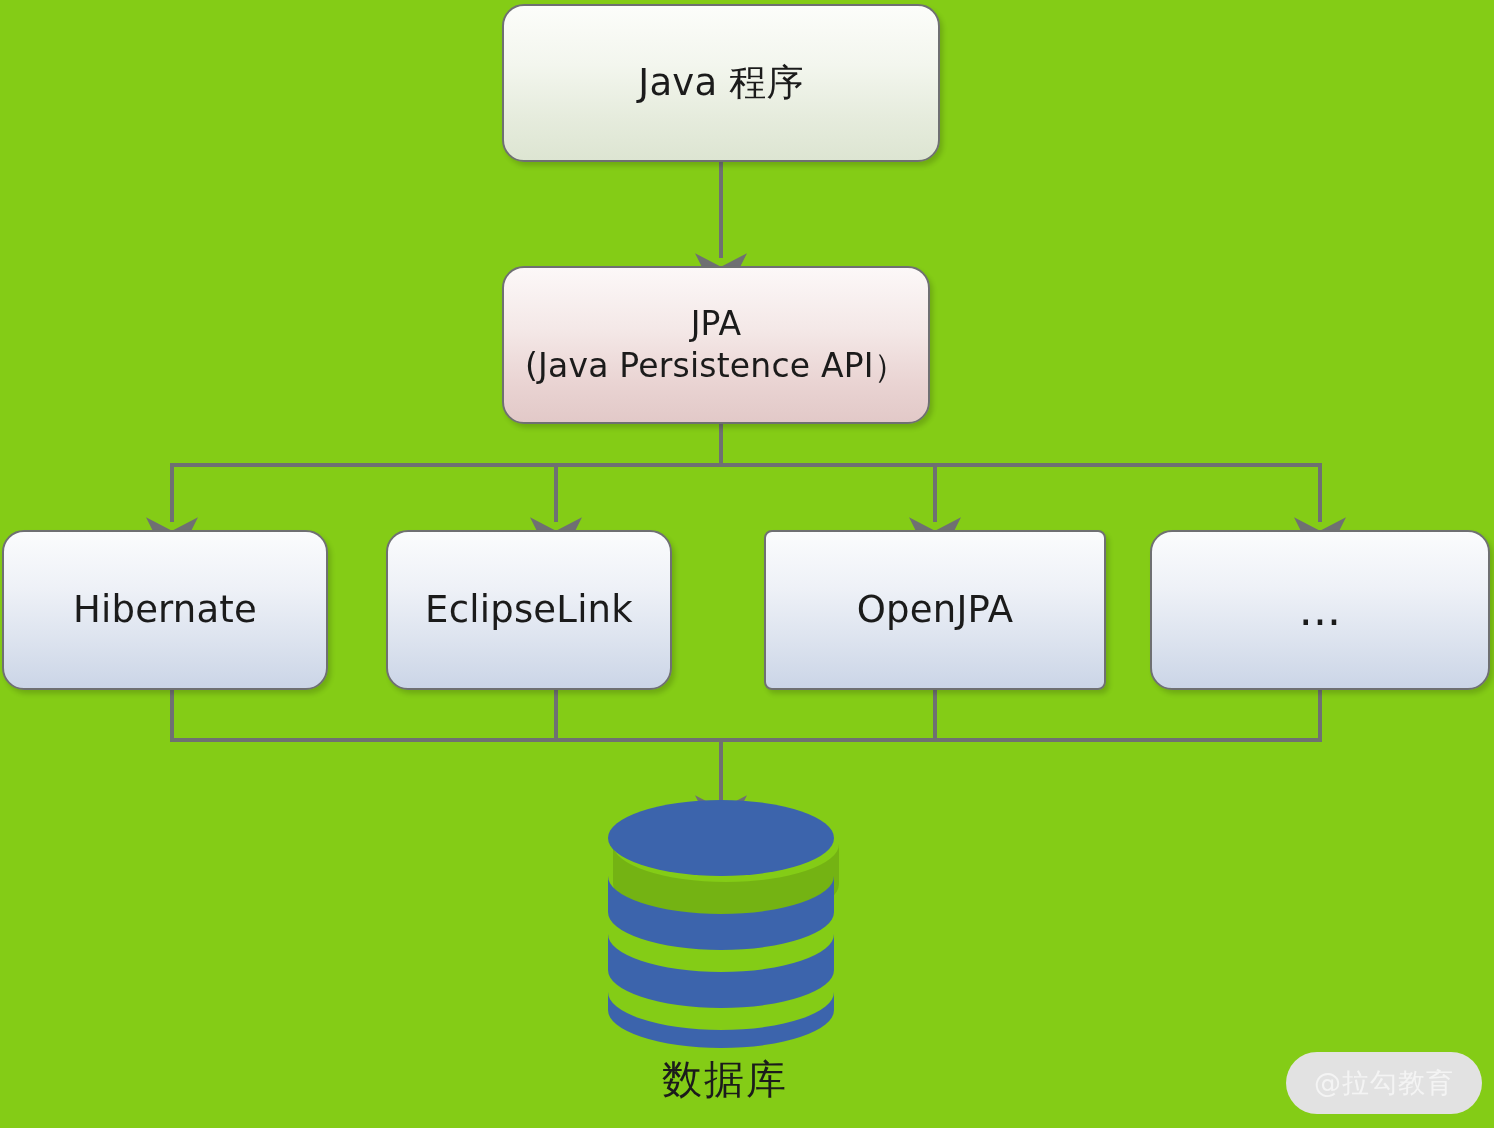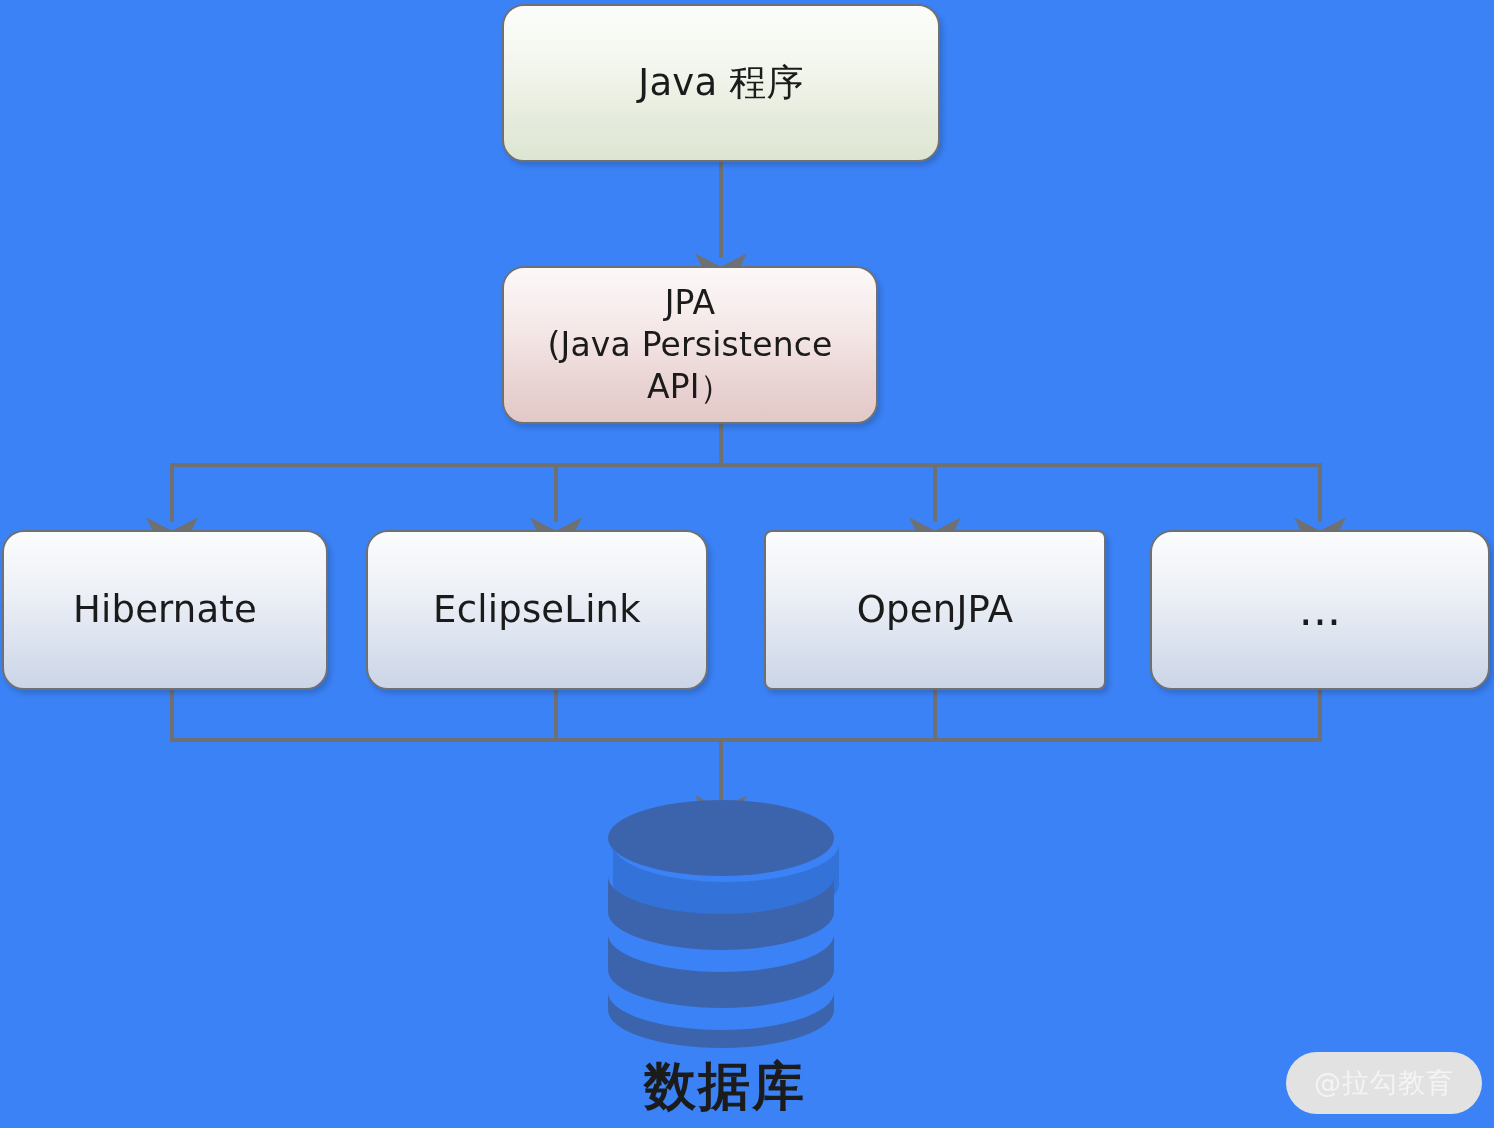--- a/index.html
+++ b/index.html
@@ -8,21 +8,21 @@
     padding: 0;
     background: #ffffff;
   }
   body {
     font-family: "DejaVu Sans", "Liberation Sans", sans-serif;
   }
   #stage {
     position: relative;
     width: 1494px;
     height: 1128px;
-    background: #3b82f6;
+    background: #84cc16;
     overflow: hidden;
   }
   #wires {
     position: absolute;
     left: 0;
     top: 0;
     width: 1494px;
     height: 1128px;
     pointer-events: none;
   }
@@ -50,47 +50,46 @@
     background: linear-gradient(to bottom, #fcfdfa 0%, #f3f6ee 38%, #e6ecdd 72%, #dde5d2 100%);
   }
   .node-rose {
     background: linear-gradient(to bottom, #fcf8f8 0%, #f4e8e7 40%, #e9d3d2 76%, #e2c9c8 100%);
   }
   .node-blue {
     background: linear-gradient(to bottom, #fbfcfd 0%, #eef1f7 36%, #dbe2ee 72%, #cbd5e7 100%);
   }
 
   #node-java   { left: 502px;  top: 4px;   width: 438px; height: 158px; font-size: 37px; }
-  #node-jpa    { left: 502px;  top: 266px; width: 376px; height: 158px; font-size: 33px; }
+  #node-jpa    { left: 502px;  top: 266px; width: 428px; height: 158px; font-size: 33px; }
 
   .node-provider { top: 530px; height: 160px; font-size: 37px; }
   #node-hibernate   { left: 2px;    width: 326px; }
-  #node-eclipselink { left: 366px;  width: 342px; }
+  #node-eclipselink { left: 386px;  width: 286px; }
   #node-openjpa     { left: 764px;  width: 342px; border-radius: 8px; }
   #node-more        { left: 1150px; width: 340px; font-size: 44px; letter-spacing: 6px; }
 
   #db-icon {
     position: absolute;
     left: 608px;
     top: 800px;
     width: 236px;
     height: 248px;
     z-index: 3;
   }
   #db-caption {
     position: absolute;
     left: 560px;
     top: 1052px;
     width: 330px;
     text-align: center;
-    font-size: 52px;
+    font-size: 40px;
     color: #1b1b1b;
     letter-spacing: 2px;
     z-index: 3;
-    font-weight: bold;
   }
 
   #watermark {
     position: absolute;
     right: 12px;
     bottom: 14px;
     background: #e2e2e2;
     border-radius: 32px;
     padding: 13px 28px;
     color: #f4f4f4;

